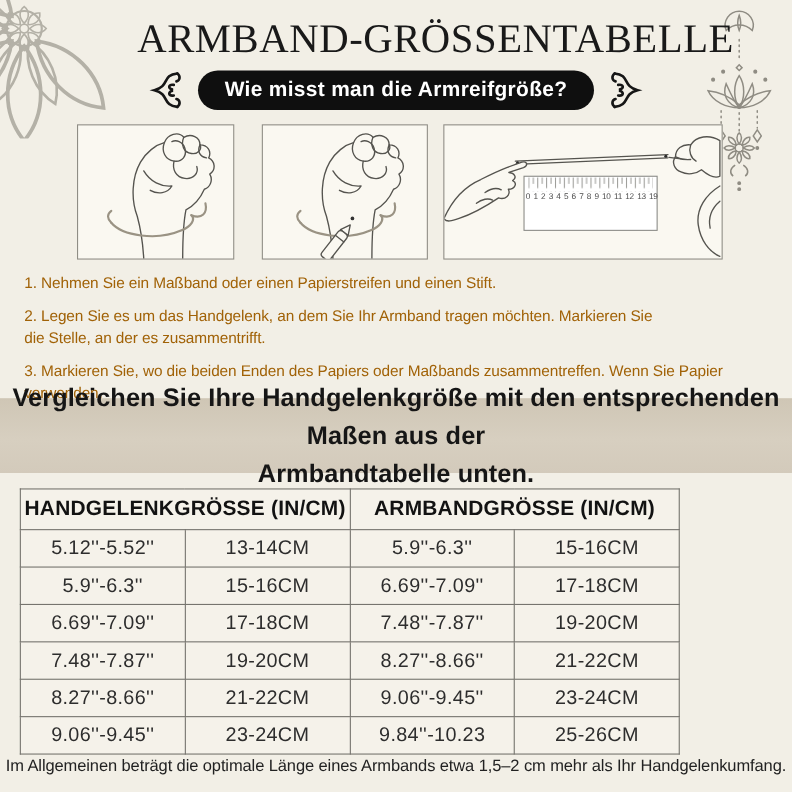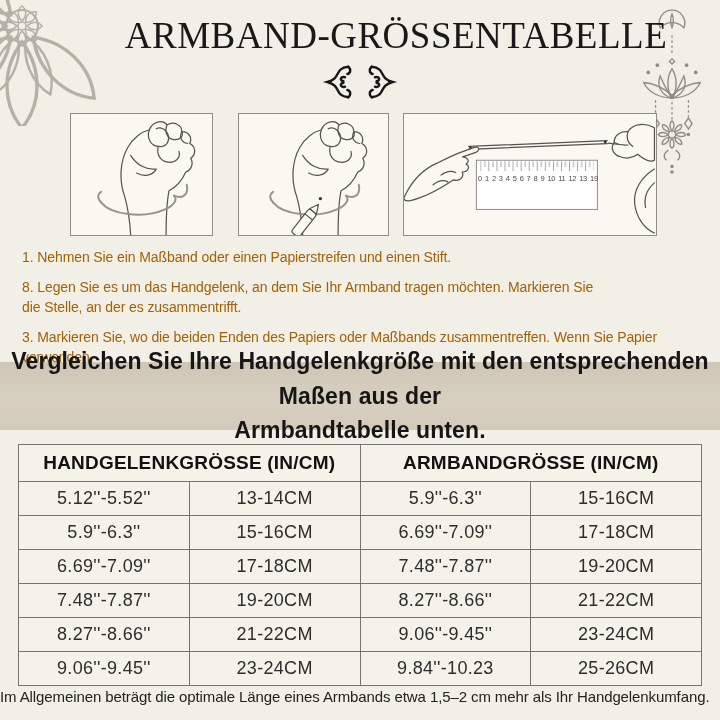--- a/index.html
+++ b/index.html
@@ -51,32 +51,32 @@
   
   .banner{
     position:absolute;left:0;top:362px;width:720px;height:68px;
     background:linear-gradient(180deg,#cfc6b5 0%,#d7cfc0 55%,#d3cabb 100%);
     display:flex;align-items:center;justify-content:center;text-align:center;
     font-size:23px;font-weight:bold;color:#161616;line-height:1.5;
     white-space:pre-line;letter-spacing:.1px;
   }
   
   .size-table{
-    position:absolute;left:18px;top:444px;width:684px;
+    position:absolute;left:18px;top:444px;width:600px;
     border-collapse:collapse;background:#f5f2ea;
     font-family:"Liberation Sans",sans-serif;
   }
   .size-table th,.size-table td{
     border:1px solid #76746e;text-align:center;color:#2d2d2d;
   }
   .size-table th{height:34px;font-size:19px;font-weight:bold;color:#121212;letter-spacing:.2px;}
   .size-table td{height:31px;font-size:18px;letter-spacing:.3px;}
   
   .footer{
-    position:absolute;left:0;top:688px;width:720px;text-align:left;
+    position:absolute;left:0;top:688px;width:720px;text-align:center;
     font-size:15px;color:#222;letter-spacing:-.1px;
   }
   .orn{stroke:#b4b1a7;fill:none;}
   .orn2{stroke:#8f8c83;fill:none;}
   .hand{stroke:#55544f;fill:none;stroke-width:1.25;stroke-linecap:round;stroke-linejoin:round;}
   .handfill{stroke:#55544f;fill:#faf8f1;stroke-width:1.25;stroke-linecap:round;stroke-linejoin:round;}
   .tape{stroke:#9a9384;fill:none;stroke-width:2;stroke-linecap:round;}
 </style>
 </head>
 <body>
@@ -176,20 +176,21 @@
 <div class="badge-row">
   <svg class="flourish" viewBox="0 0 40 46">
     <g stroke="#161616" stroke-width="3" fill="none" stroke-linecap="round">
       <path d="M34,4 C16,6 26,18 8,23 C26,28 16,40 34,42"></path>
       <path d="M34,4 C38,7 37,12 33,13"></path>
       <path d="M34,42 C38,39 37,34 33,33"></path>
       <path d="M30,17 C24,16 23,21 28,22"></path>
       <path d="M30,29 C24,30 23,25 28,24"></path>
     </g>
   </svg>
+  <div class="badge">Wie misst man die Armreifgröße?</div>
   <svg class="flourish right" viewBox="0 0 40 46">
     <g stroke="#161616" stroke-width="3" fill="none" stroke-linecap="round">
       <path d="M34,4 C16,6 26,18 8,23 C26,28 16,40 34,42"></path>
       <path d="M34,4 C38,7 37,12 33,13"></path>
       <path d="M34,42 C38,39 37,34 33,33"></path>
       <path d="M30,17 C24,16 23,21 28,22"></path>
       <path d="M30,29 C24,30 23,25 28,24"></path>
     </g>
   </svg>
 </div>
@@ -253,21 +254,21 @@
       <span>10</span>
       <span>11</span>
       <span>12</span>
       <span>13</span>
       <span>19</span>
     </div>
 </div>
 
 <div class="steps">
     <p class="step">1. Nehmen Sie ein Maßband oder einen Papierstreifen und einen Stift.</p>
-    <p class="step">8. Legen Sie es um das Handgelenk, an dem Sie Ihr Armband tragen möchten. Markieren Sie
+    <p class="step">2. Legen Sie es um das Handgelenk, an dem Sie Ihr Armband tragen möchten. Markieren Sie
 die Stelle, an der es zusammentrifft.</p>
     <p class="step">3. Markieren Sie, wo die beiden Enden des Papiers oder Maßbands zusammentreffen. Wenn Sie Papier verwenden,
 messen Sie die Länge des Streifens mit einem Lineal. Dies ist Ihre Handgelenkgröße.</p>
   </div>
 
 <div class="banner">Vergleichen Sie Ihre Handgelenkgröße mit den entsprechenden Maßen aus der
 Armbandtabelle unten.</div>
 
 <table class="size-table">
   <colgroup>

